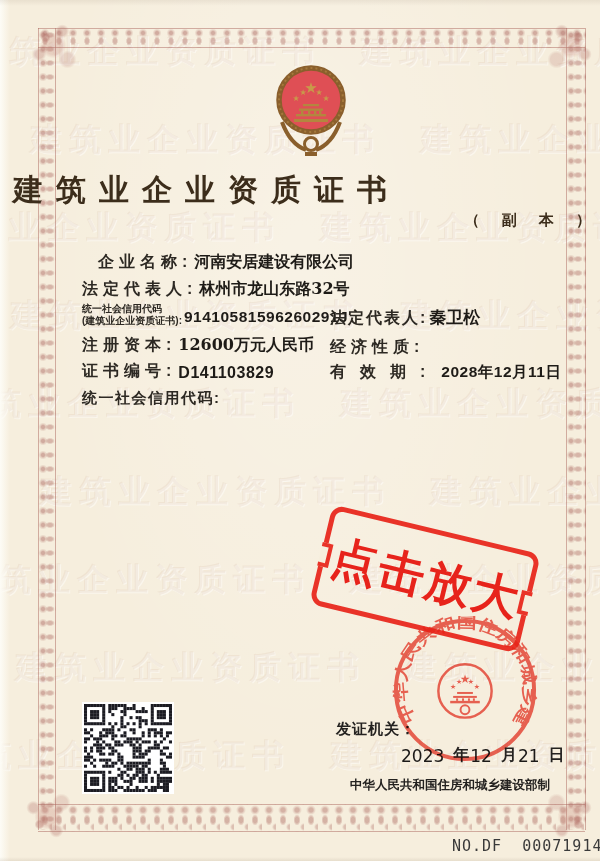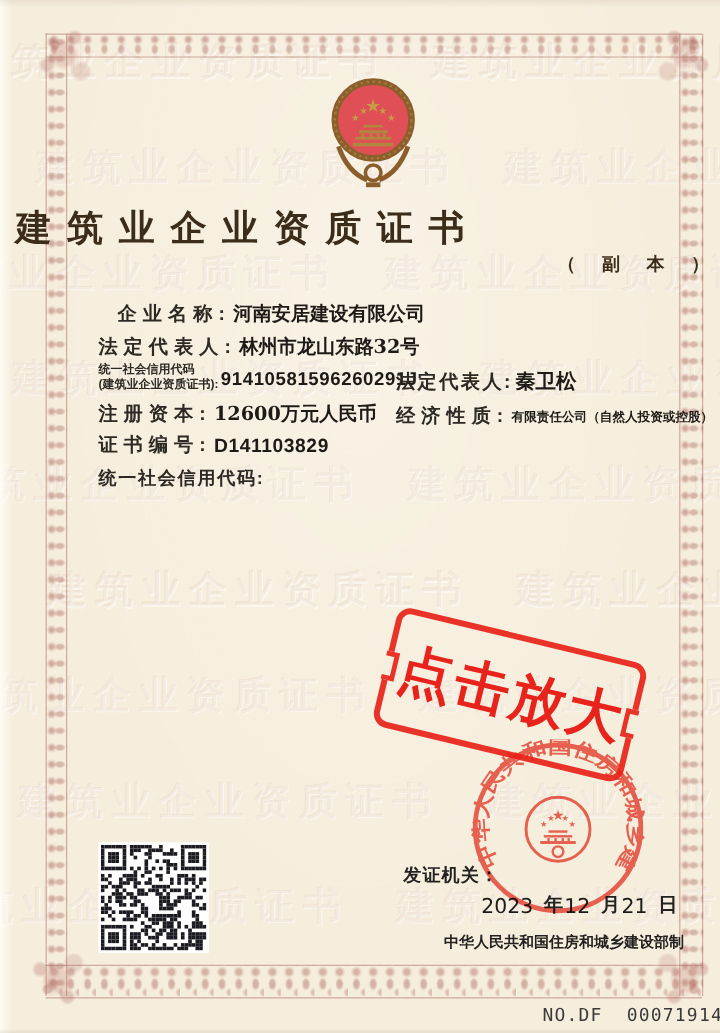--- a/index.html
+++ b/index.html
@@ -85,21 +85,21 @@
   .qr{position:absolute;left:82px;top:702px;width:92px;height:92px;background:#fff;
     padding:2px;box-sizing:border-box;z-index:3;}
   .authority{position:absolute;left:336px;top:720px;font-size:15px;font-weight:bold;
     letter-spacing:1px;color:#242220;z-index:4;}
   .seal{position:absolute;left:391px;top:616px;z-index:5;opacity:.92;mix-blend-mode:multiply;}
   .date-row{position:absolute;left:401px;top:744px;display:flex;align-items:baseline;z-index:4;}
   .date-num{font-size:17px;color:#1c1a18;position:relative;top:2px;font-family:"DejaVu Sans", sans-serif;}
   .date-unit{font-size:16px;font-weight:bold;color:#242220;}
   .g1{margin-left:9px;} .g2{margin-left:1px;}
   .made-by{position:absolute;left:350px;top:777px;width:194px;text-align:center;
-    font-size:12.5px;font-weight:bold;color:#242220;z-index:4;white-space:nowrap;margin-left:20px;}
+    font-size:12.5px;font-weight:bold;color:#242220;z-index:4;white-space:nowrap;}
   
   .footer-url{position:absolute;left:33px;top:840px;font-size:12.5px;font-weight:bold;
     color:#3e372d;z-index:9;}
   .serial{position:absolute;left:452px;top:837px;font-family:"DejaVu Sans Mono", monospace;
     font-size:15px;letter-spacing:1px;color:#3a3a3a;white-space:pre;z-index:9;}
 </style>
 </head>
 <body>
 
 <div class="page">
@@ -175,28 +175,31 @@
     <span class="val" style="font-size:17px">秦卫松</span>
   </div>
 
   <div class="row" style="left:82px;top:335px">
     <span class="lab">注册资本:</span>
     <span class="val">12600万元人民币</span>
   </div>
 
   <div class="row" style="left:330px;top:337px">
     <span class="lab">经济性质:</span>
-    <span class="val-small">有限责任公司（自然人投资或控股）</span>
   </div>
 
   <div class="row" style="left:82px;top:361px">
     <span class="lab">证书编号:</span>
     <span class="val-sans" style="font-size:16px">D141103829</span>
   </div>
 
+  <div class="row" style="left:330px;top:362px">
+    <span class="lab-wide">有效期:</span>
+    <span class="val-sans" style="font-size:15.5px">2028年12月11日</span>
+  </div>
 
   <div class="qual-label">统一社会信用代码:</div>
 
   <div class="stamp">
     <span class="notch notch-l"></span>
     <span class="notch notch-r"></span>
     <span class="stamp-text">点击放大</span>
   </div>
 
   <div class="qr">

